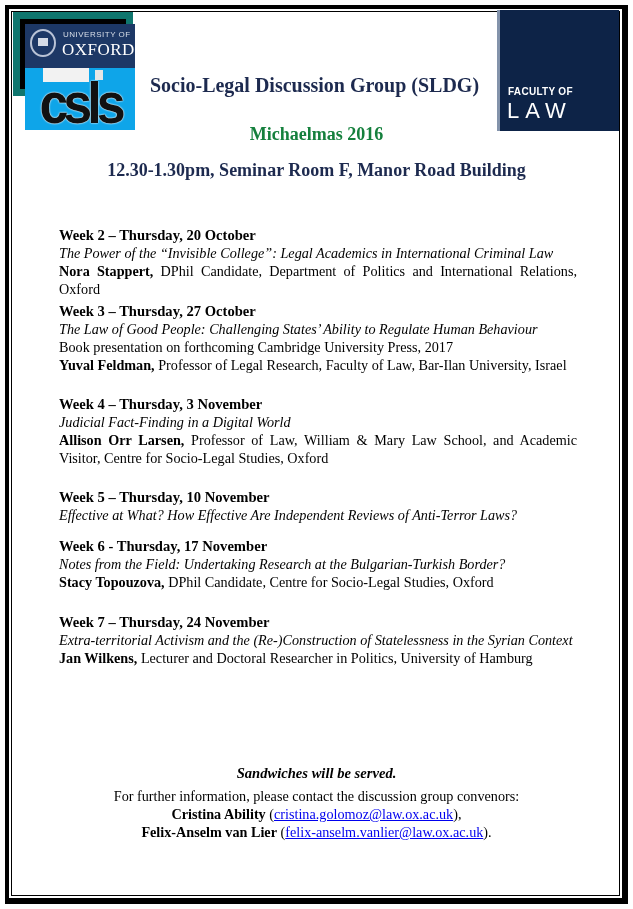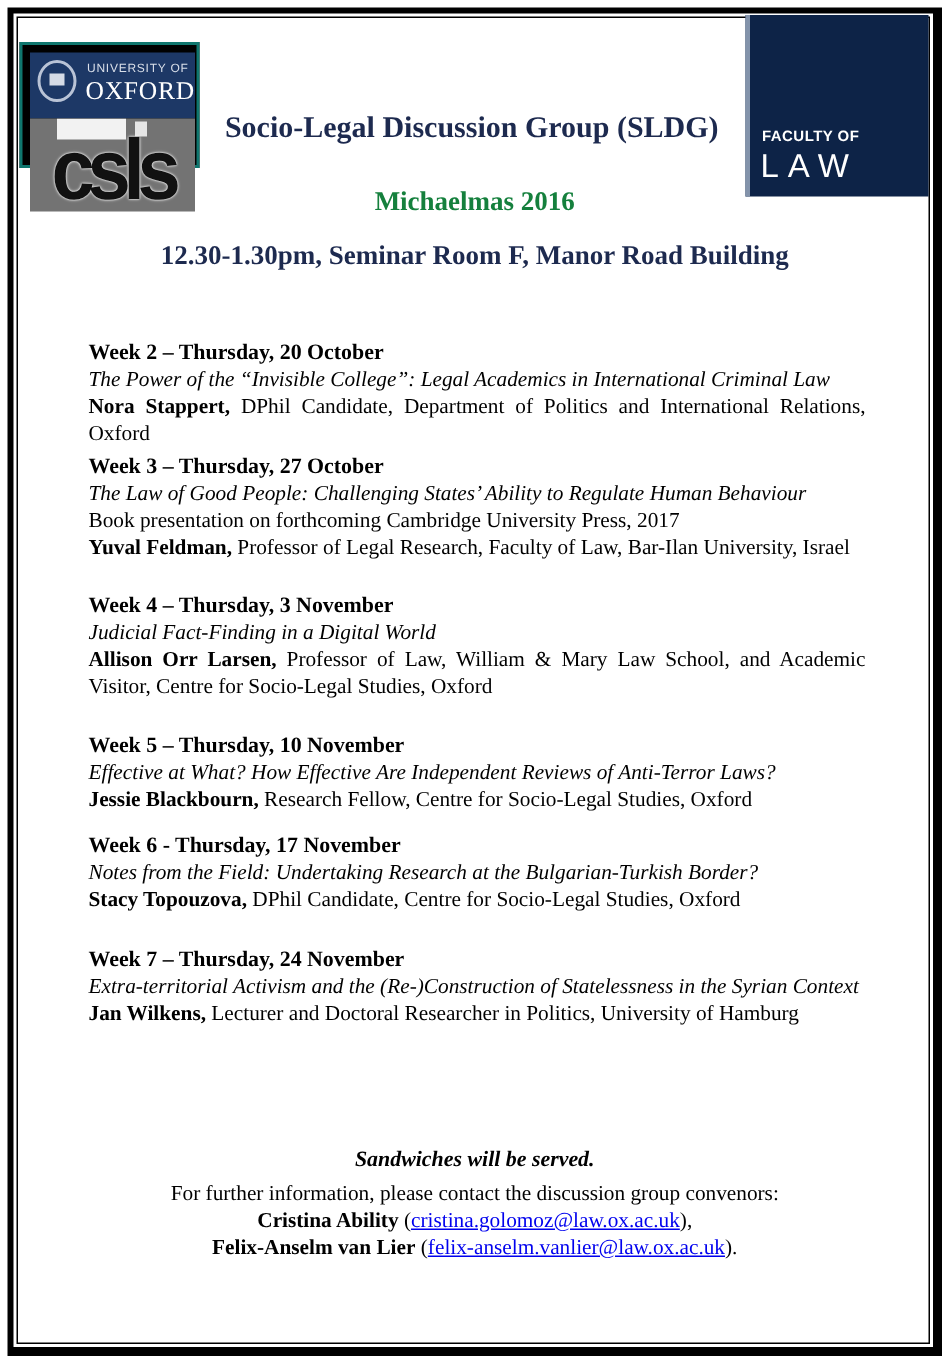--- a/index.html
+++ b/index.html
@@ -4,30 +4,30 @@
   <style>
     html, body { margin: 0; padding: 0; background: #ffffff; }
     body { width: 633px; height: 909px; position: relative; overflow: hidden;
       font-family: "Liberation Serif", "DejaVu Serif", serif; color: #000; }
     .frame-outer { position: absolute; left: 5px; top: 5px; width: 623px; height: 899px;
       box-sizing: border-box; border-top: 4px solid #000; border-left: 4px solid #000;
       border-right: 6px solid #000; border-bottom: 6px solid #000; }
     .frame-inner { position: absolute; left: 2px; top: 2px; right: 2px; bottom: 2px;
       border: 1px solid #000; }
     
-    .csls-logo { position: absolute; left: 13px; top: 28px; width: 120px; height: 84px;
-      background: #000; border: 2px solid #0f766e; box-sizing: border-box; }
+    .csls-logo { position: absolute; left: 13px; top: 12px; width: 120px; height: 84px;
+      background: #000; border: 7px solid #0f766e; box-sizing: border-box; }
     .csls-top { position: absolute; left: 5px; top: 5px; width: 110px; height: 44px; background: #1d3866; overflow: hidden; }
     .crest { position: absolute; left: 5px; top: 5px; width: 26px; height: 28px; border-radius: 50%;
       border: 2px solid #b9c3d6; box-sizing: border-box; }
     .crest::after { content: ""; position: absolute; left: 6px; top: 7px; width: 10px; height: 8px; background: #d5dbe6; }
     .univ-of { position: absolute; left: 38px; top: 6px; font-family: "Liberation Sans", sans-serif;
       font-size: 8px; color: #d9dfe9; letter-spacing: 0.5px; }
     .oxford { position: absolute; left: 37px; top: 16px; font-size: 17px; color: #ffffff; letter-spacing: 0.5px; }
-    .csls-mid { position: absolute; left: 5px; top: 49px; width: 110px; height: 62px; background: #737373; overflow: hidden; }
+    .csls-mid { position: absolute; left: 5px; top: 49px; width: 110px; height: 62px; background: #0ea5e9; overflow: hidden; }
     .skyline { position: absolute; left: 18px; top: 0; width: 46px; height: 14px; background: #f2f2f2; }
     .skyline2 { position: absolute; left: 70px; top: 2px; width: 8px; height: 10px; background: #e6e6e6; }
     .csls-text { position: absolute; left: 0; top: 8px; width: 110px; text-align: center;
       font-family: "Liberation Sans", sans-serif; font-weight: bold; font-size: 52px; line-height: 54px;
       letter-spacing: -5px; color: #111; text-shadow: 0 0 2px #fff, 0 0 1px #fff; transform: scaleY(1.1); }
     
     .law-logo { position: absolute; left: 497px; top: 10px; width: 122px; height: 121px; background: #0d2347;
       border-left: 3px solid #8393ab; box-sizing: border-box; }
     .law-faculty { position: absolute; left: 8px; top: 76px; font-family: "Liberation Sans", sans-serif;
       font-size: 10px; font-weight: bold; color: #fff; letter-spacing: 0.3px; }
@@ -94,21 +94,20 @@
     <div class="s-speaker"><span class="s-name">Yuval Feldman,</span><span> Professor of Legal Research, Faculty of Law, Bar-Ilan University, Israel</span></div>
   </div>
   <div class="session" style="margin-bottom:21px">
     <div class="s-week">Week 4 – Thursday, 3 November</div>
     <div class="s-title">Judicial Fact-Finding in a Digital World</div>
     <div class="s-speaker"><span class="s-name">Allison Orr Larsen,</span><span> Professor of Law, William &amp; Mary Law School, and Academic Visitor, Centre for Socio-Legal Studies, Oxford</span></div>
   </div>
   <div class="session" style="margin-bottom:13px">
     <div class="s-week">Week 5 – Thursday, 10 November</div>
     <div class="s-title">Effective at What? How Effective Are Independent Reviews of Anti-Terror Laws?</div>
-    <div class="s-speaker"><span class="s-name">Jessie Blackbourn,</span><span> Research Fellow, Centre for Socio-Legal Studies, Oxford</span></div>
   </div>
   <div class="session" style="margin-bottom:22px">
     <div class="s-week">Week 6 - Thursday, 17 November</div>
     <div class="s-title">Notes from the Field: Undertaking Research at the Bulgarian-Turkish Border?</div>
     <div class="s-speaker"><span class="s-name">Stacy Topouzova,</span><span> DPhil Candidate, Centre for Socio-Legal Studies, Oxford</span></div>
   </div>
   <div class="session">
     <div class="s-week">Week 7 – Thursday, 24 November</div>
     <div class="s-title">Extra-territorial Activism and the (Re-)Construction of Statelessness in the Syrian Context</div>
     <div class="s-speaker"><span class="s-name">Jan Wilkens,</span><span> Lecturer and Doctoral Researcher in Politics, University of Hamburg</span></div>

